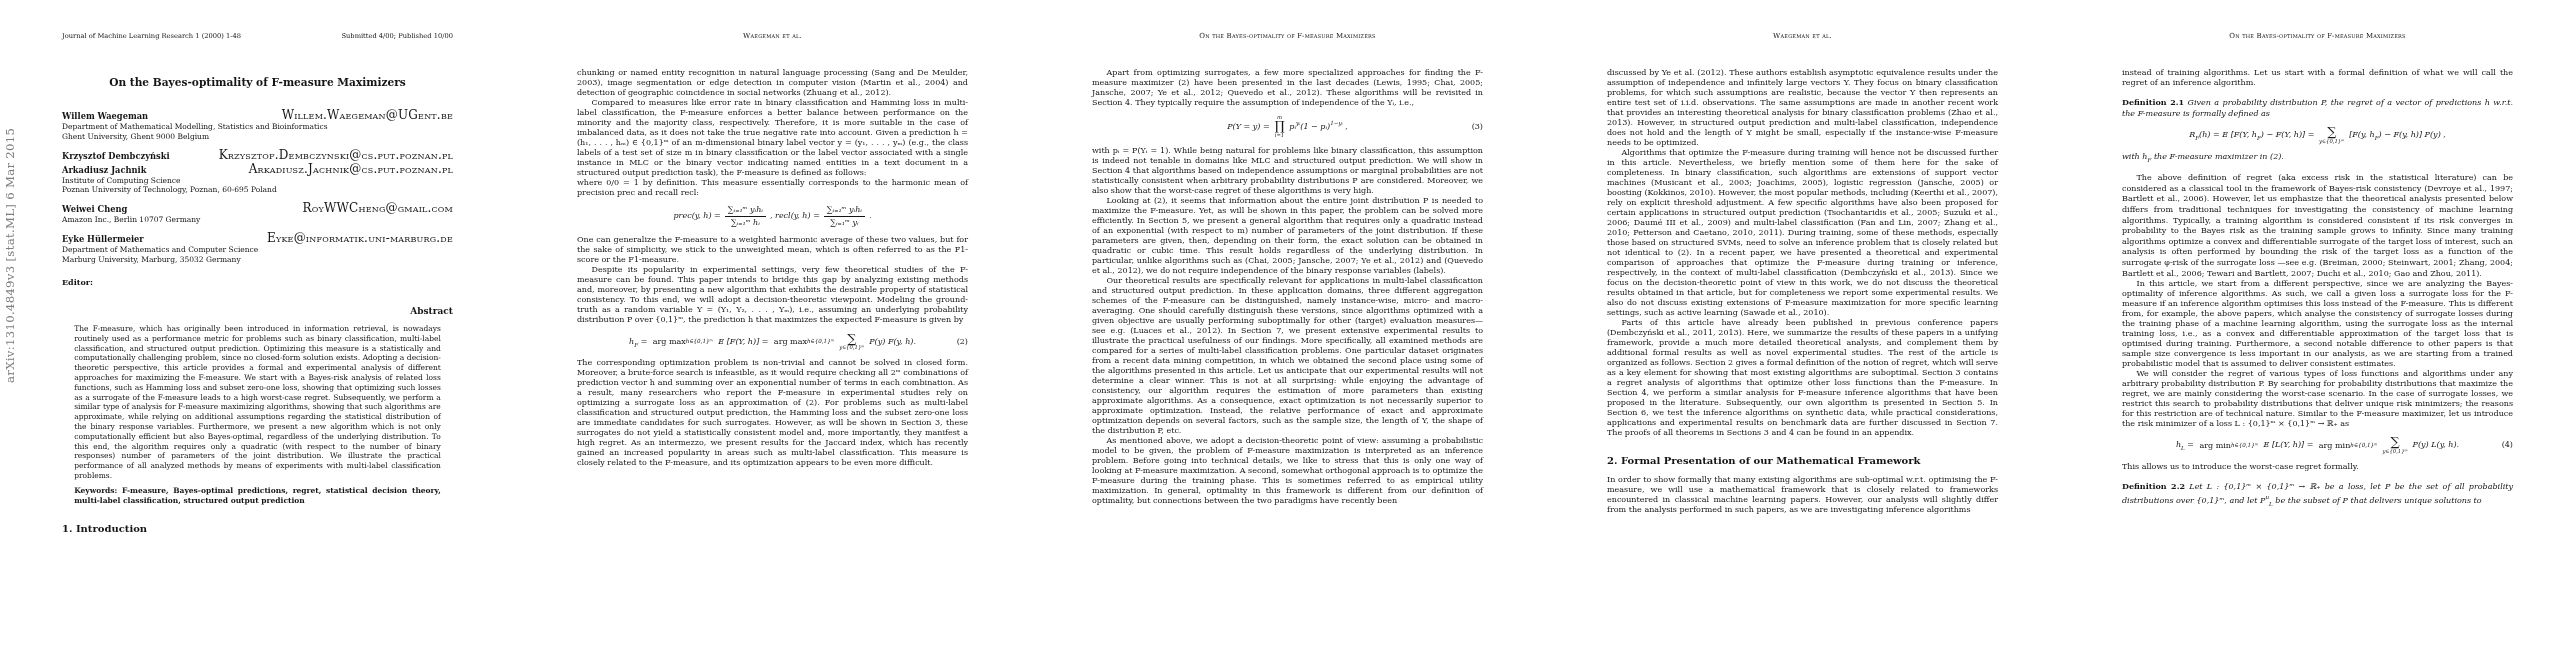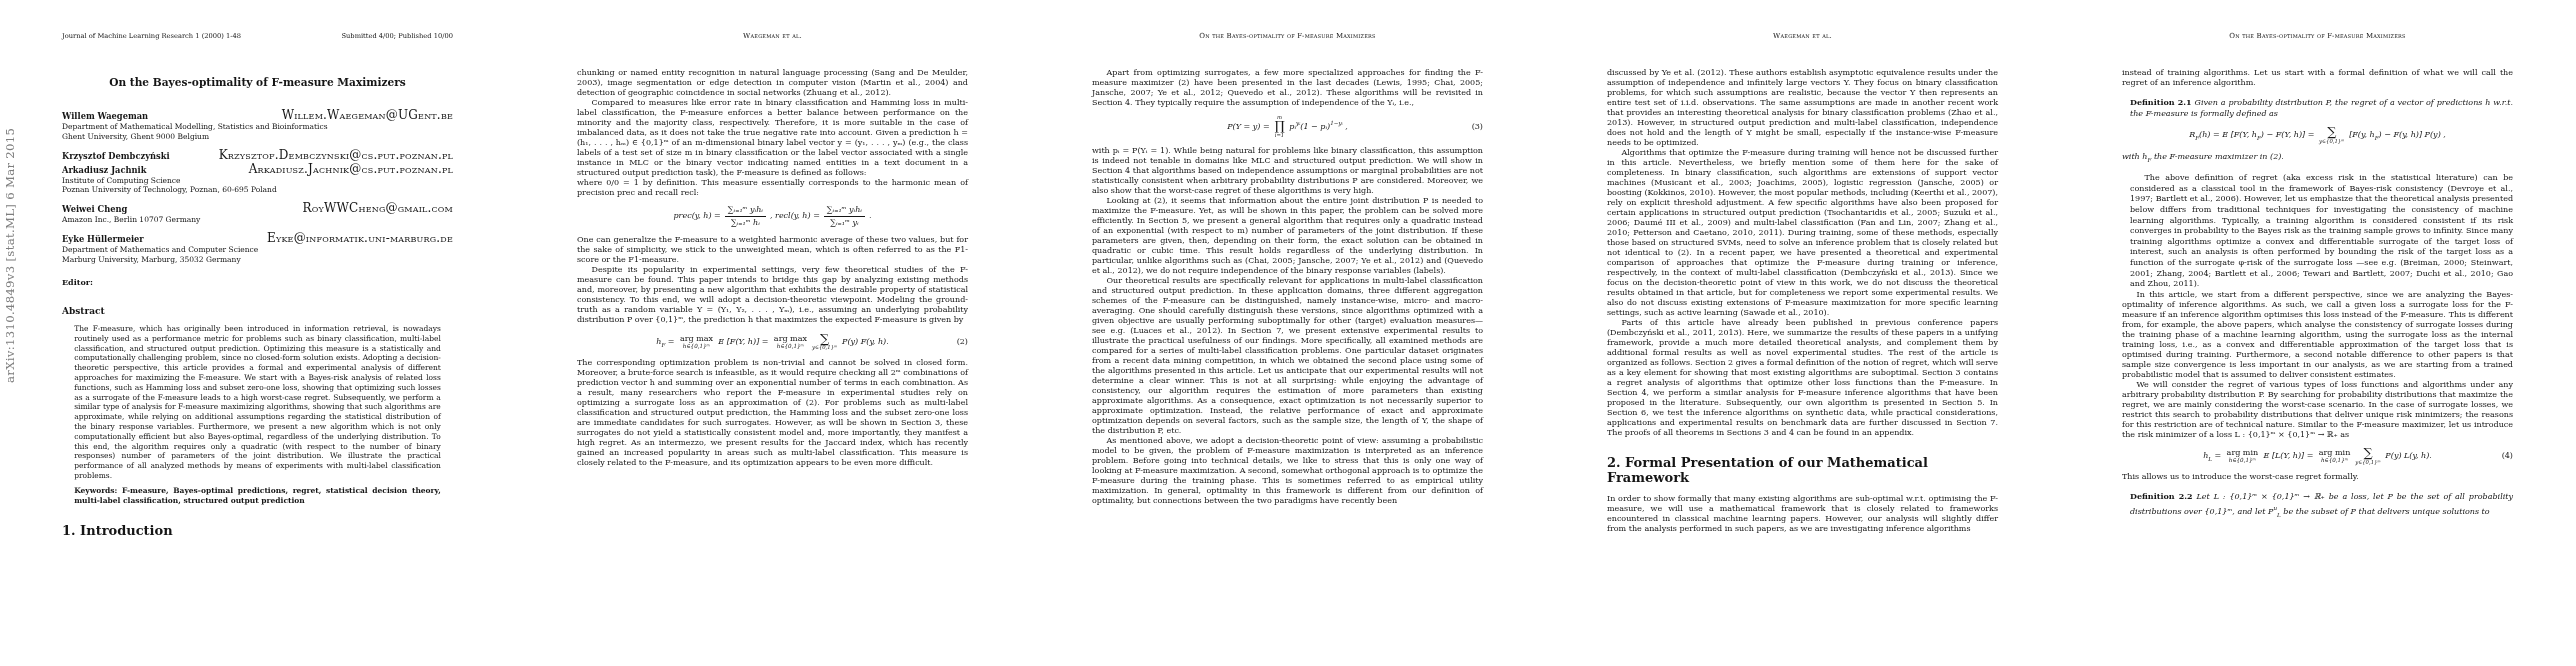--- a/index.html
+++ b/index.html
@@ -9,46 +9,46 @@
   .p1head{display:flex;justify-content:space-between;font-size:6.7px;}
   .runhead{text-align:center;font-variant:small-caps;font-size:7px;letter-spacing:0.2px;}
   .title{text-align:center;font-size:10.6px;font-weight:bold;margin:36px 0 0 0;}
   .authors{margin-top:20px;}
   .agroup{margin-bottom:6.1px;}
   .arow{display:flex;justify-content:space-between;align-items:baseline;}
   .aname{font-weight:bold;font-size:8.3px;line-height:10.6px;}
   .aemail{font-variant:small-caps;font-size:12px;letter-spacing:0.2px;}
   .affil{font-size:7.5px;line-height:9.7px;}
   .editor{margin-top:13px;font-weight:bold;font-size:8px;}
-  .abshead{text-align:left;font-weight:bold;font-size:9px;margin:19px 0 7px 0;}
+  .abshead{text-align:right;font-weight:bold;font-size:9px;margin:19px 0 7px 0;}
   .abstext{margin:7.8px 12.2px 0 12.2px;font-size:7.5px;line-height:9.8px;text-align:justify;}
   .kw{margin:5.6px 12.2px 0 12.2px;font-size:7.5px;line-height:9.8px;text-align:justify;font-weight:bold;}
-  .sechead{font-size:13px;font-weight:bold;margin:16.7px 0 9px 0;}
+  .sechead{font-size:10px;font-weight:bold;margin:16.7px 0 9px 0;}
   .bodyblock{margin-top:28px;}
   .para{font-size:8px;line-height:10px;text-align:justify;margin:0;}
   .ind{text-indent:14.5px;}
   .copyright{position:absolute;left:45px;bottom:46px;font-size:6.4px;}
   .pageno{position:absolute;left:0;right:0;bottom:46px;text-align:center;font-size:7.2px;}
   .arxiv{position:absolute;left:3.3px;top:383px;transform-origin:0 0;transform:rotate(-90deg);
          white-space:nowrap;color:#7e7e7e;font-size:11.7px;letter-spacing:0.3px;}
   .eq{margin:7.2px 0;text-align:center;font-style:italic;font-size:8px;position:relative;line-height:1.3;}
   .eqnum{position:absolute;right:0;top:50%;transform:translateY(-50%);font-style:normal;}
   .frac{display:inline-block;vertical-align:middle;text-align:center;margin:0 1.7px;}
   .frac .fn{display:block;padding:0 2.8px 0.6px 2.8px;border-bottom:0.6px solid #151515;}
   .frac .fd{display:block;padding:0.6px 2.8px 0 2.8px;}
   .bigop{display:inline-flex;flex-direction:column;align-items:center;vertical-align:middle;line-height:1;margin:0 2.2px;}
   .bigop .bt{font-size:5.3px;font-style:italic;}
   .bigop .bs{font-size:12.8px;font-style:normal;}
   .bigop .bb{font-size:5.3px;font-style:italic;}
-  .uop{display:inline-flex;flex-direction:column;align-items:center;vertical-align:middle;line-height:1.15;margin:0 2.8px;}
+  .uop{display:inline-flex;align-items:center;vertical-align:middle;line-height:1.15;margin:0 2.8px;}
   .uop .ut{font-style:normal;}
   .uop .ub{font-size:5.6px;}
   sub{font-size:5.6px;}
   sup{font-size:5.6px;}
-  .defpara{font-size:8px;line-height:10.6px;text-align:justify;margin:9px 0 0 8px;}
+  .defpara{font-size:8px;line-height:10.6px;text-align:justify;margin:9px 0 0 0;}
   .defbody{font-style:italic;}
 </style>
 </head>
 <body>
 
 <div class="canvas">
 
   <div class="page">
     <div class="p1head">
       <span>Journal of Machine Learning Research 1 (2000) 1-48</span>

